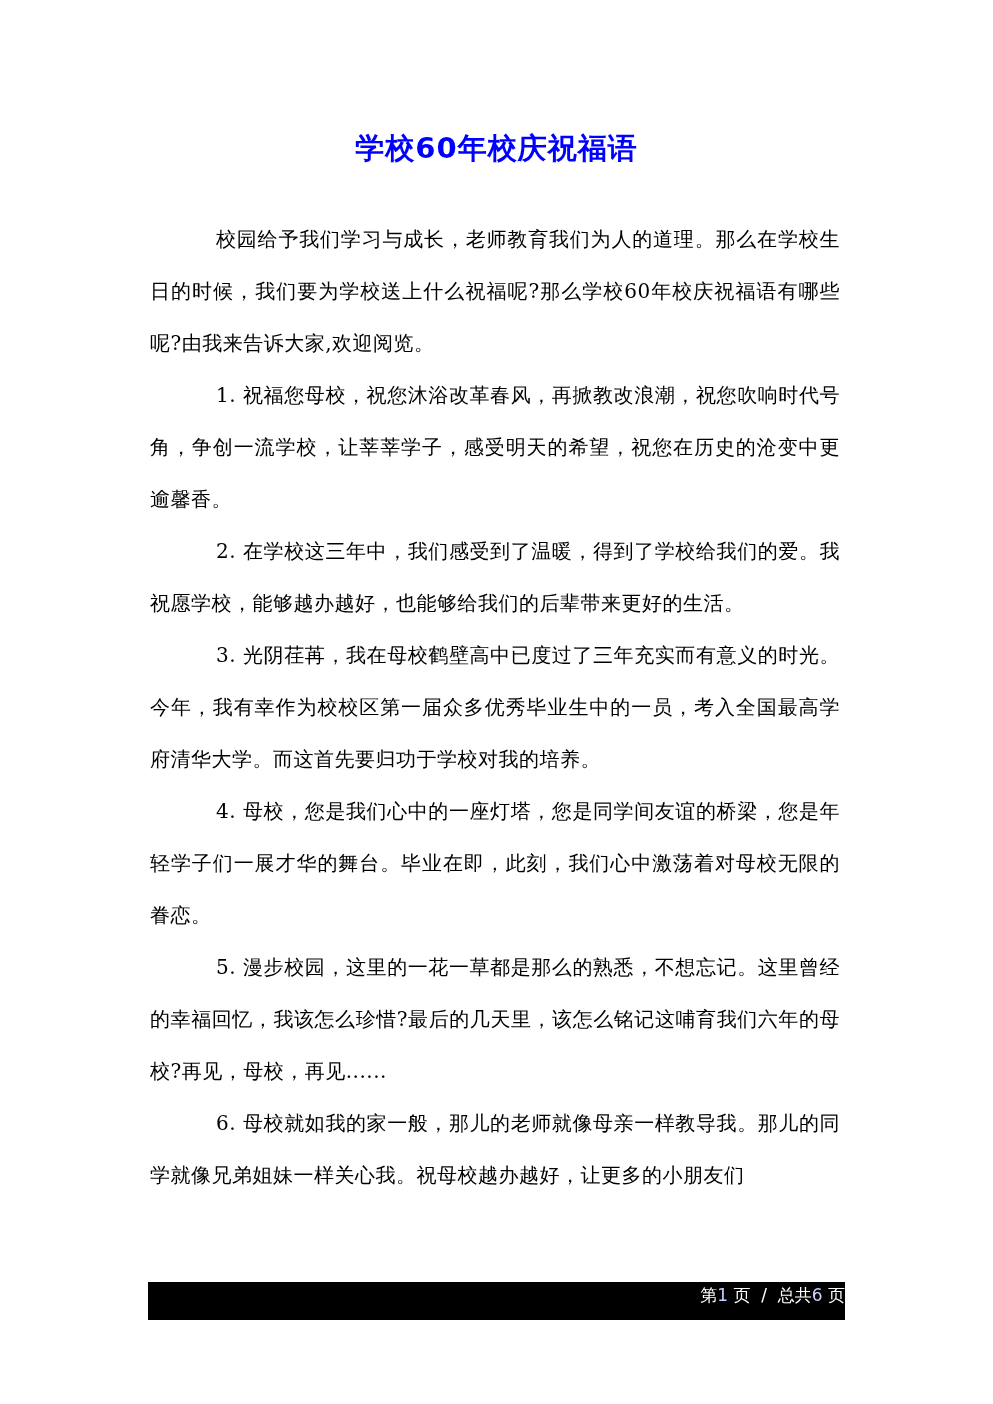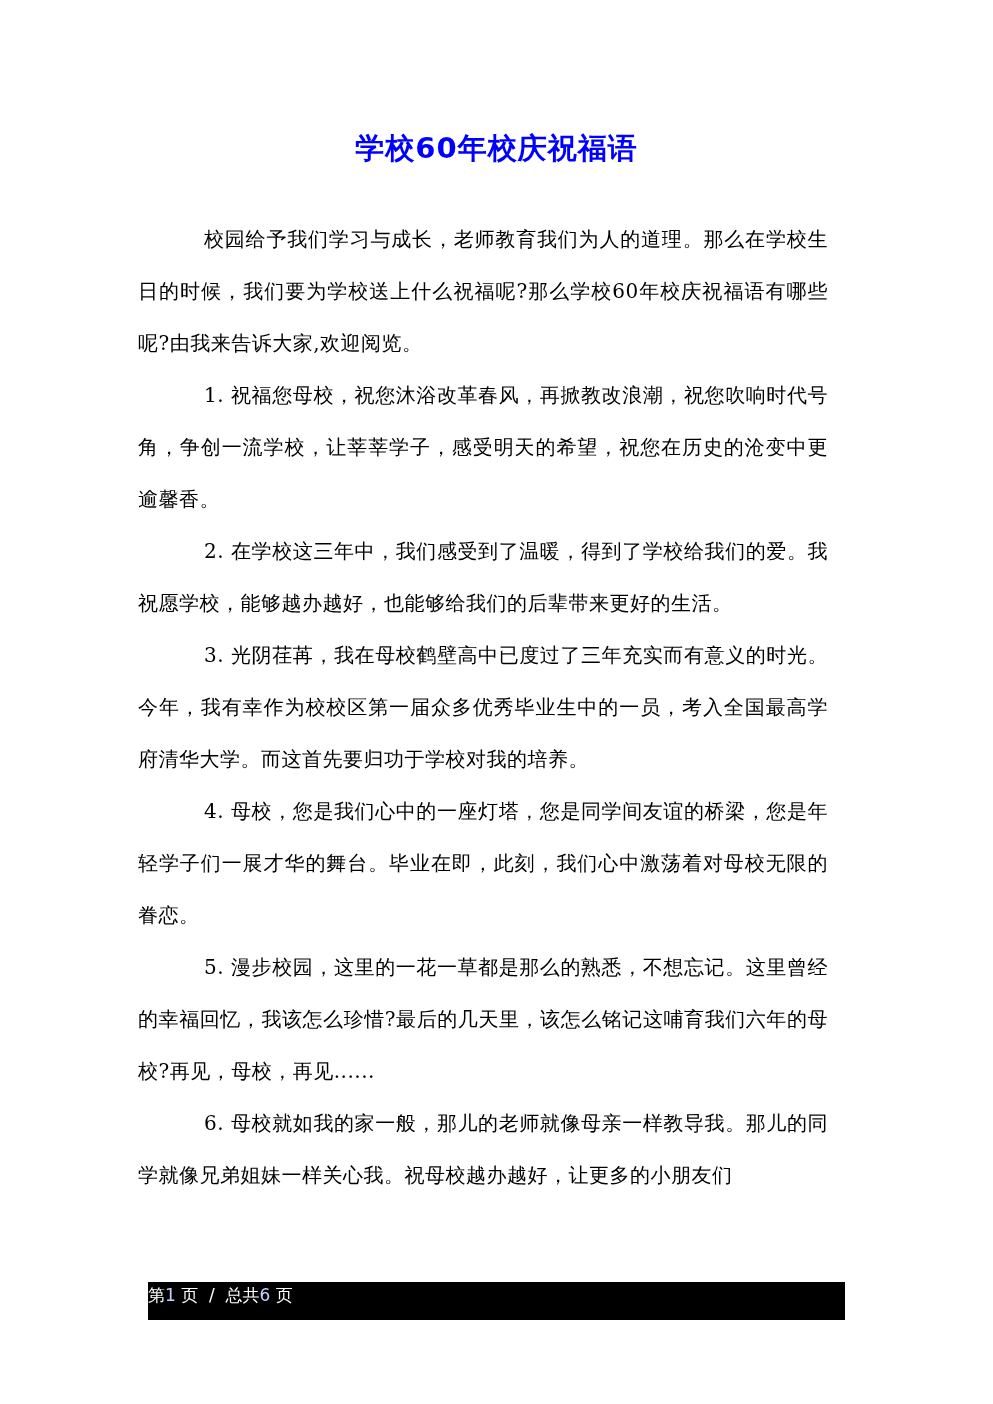--- a/index.html
+++ b/index.html
@@ -30,42 +30,42 @@
     text-align: center;
     font-size: 29px;
     font-weight: bold;
     color: #0000ff;
     line-height: 44px;
     letter-spacing: 1px;
     font-family: "DejaVu Sans", "Liberation Sans", sans-serif;
   }
   .body-text {
     position: absolute;
-    left: 138px;
+    left: 150px;
     top: 213px;
     width: 690px;
   }
   .para {
     margin: 0;
     font-size: 20px;
     line-height: 52px;
     text-indent: 66px;
     text-align: justify;
     white-space: normal;
     word-break: break-all;
     letter-spacing: 0.5px;
   }
   .footer-bar {
     position: absolute;
     left: 148px;
     top: 1282px;
     width: 697px;
     height: 38px;
     background: #000000;
-    text-align: left;
+    text-align: right;
     color: #ffffff;
     font-size: 17px;
     line-height: 26px;
     font-family: "DejaVu Sans", "Liberation Sans", sans-serif;
   }
   .footer-bar .num {
     color: #c8d0ff;
   }
 </style>
 </head>

